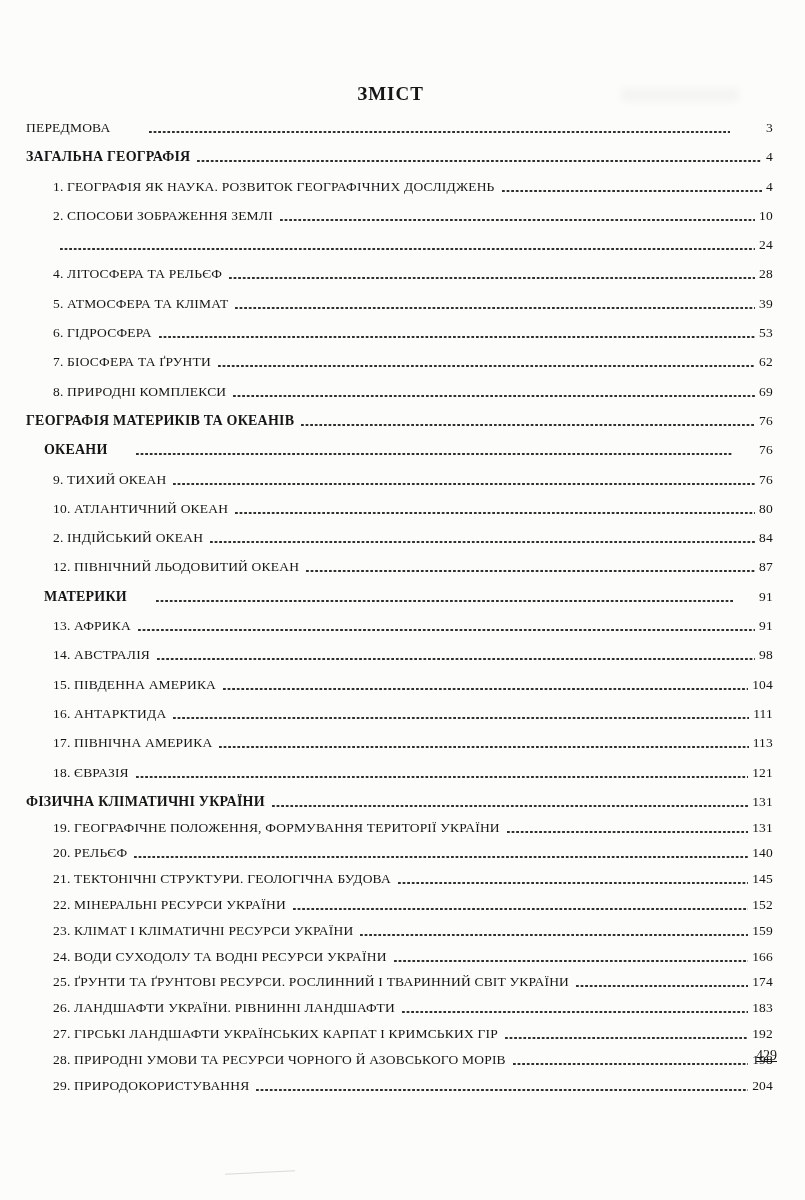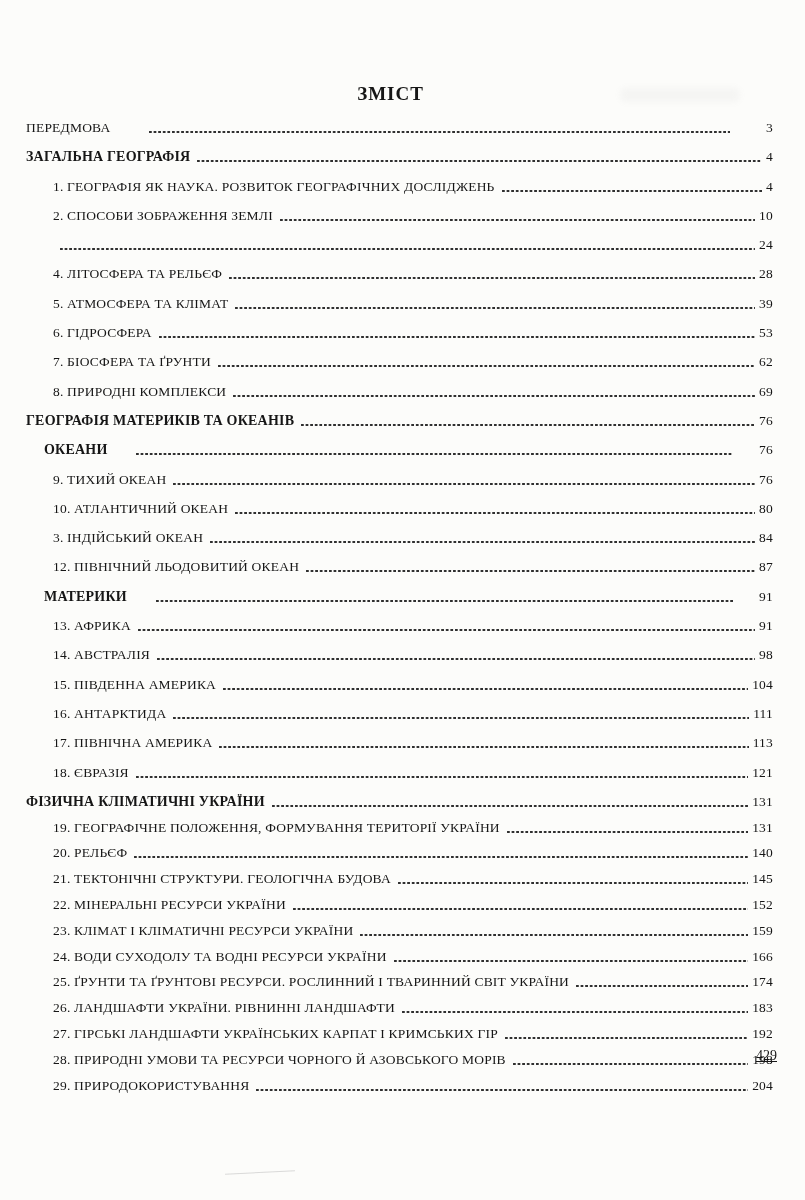--- a/index.html
+++ b/index.html
@@ -176,21 +176,21 @@
     <span class="num">76</span>
   </div>
 
   <div class="row item">
     <span class="label">10. АТЛАНТИЧНИЙ ОКЕАН</span>
     <span class="leader"></span>
     <span class="num">80</span>
   </div>
 
   <div class="row item">
-    <span class="label">3. ІНДІЙСЬКИЙ ОКЕАН</span>
+    <span class="label">2. ІНДІЙСЬКИЙ ОКЕАН</span>
     <span class="leader"></span>
     <span class="num">84</span>
   </div>
 
   <div class="row item">
     <span class="label">12. ПІВНІЧНИЙ ЛЬОДОВИТИЙ ОКЕАН</span>
     <span class="leader"></span>
     <span class="num">87</span>
   </div>
 

